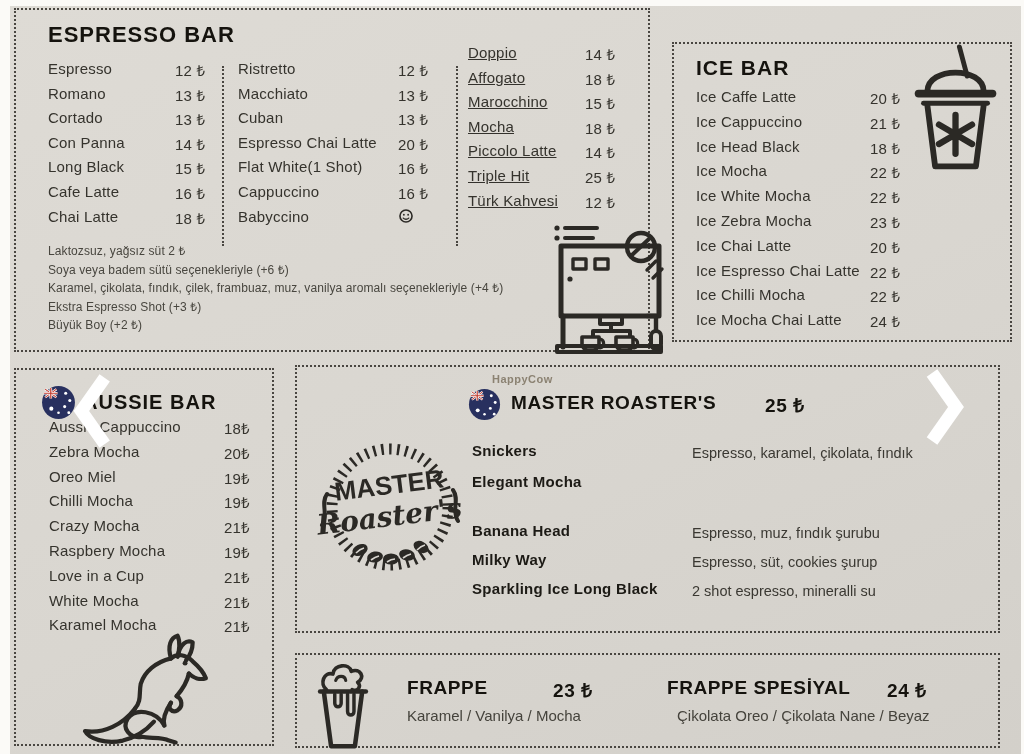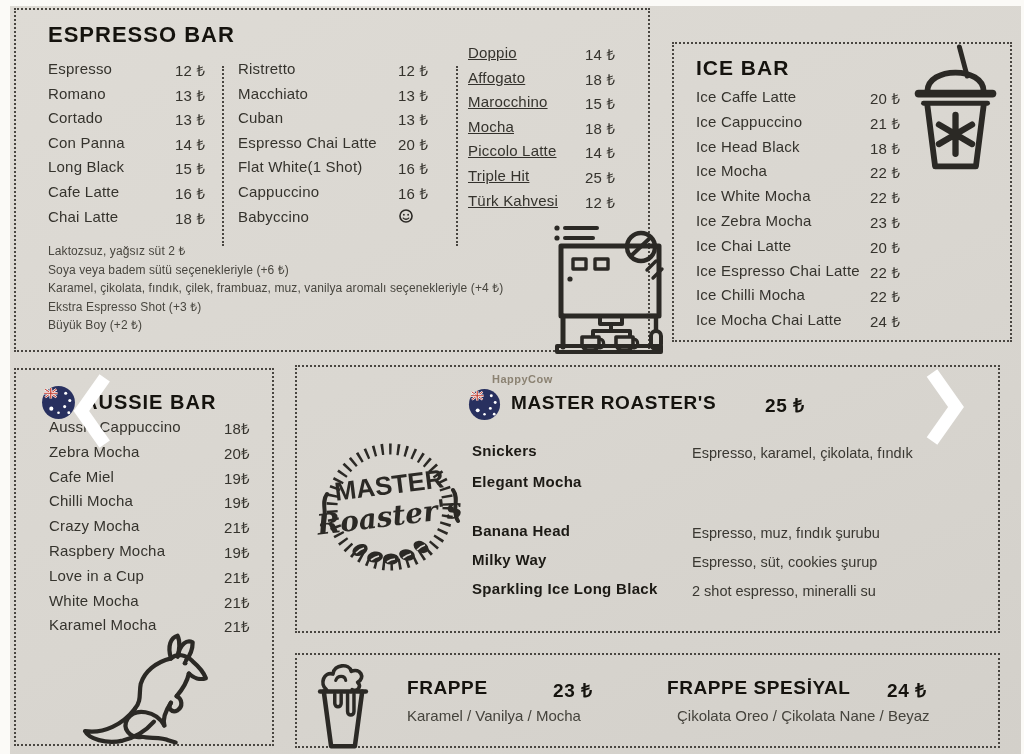--- a/index.html
+++ b/index.html
@@ -165,21 +165,21 @@
         <circle cx="28" cy="28" r="1.4" fill="#fff"></circle>
       <circle cx="18" cy="28" r="1.3" fill="#fff"></circle>
         <circle cx="11" cy="24" r="2" fill="#fff"></circle>
     </svg>
   </div>
   <div class="sec-title" style="position:absolute;left:67px;top:21px;font-size:20px;">AUSSIE BAR</div>
 
   <div class="aussie-rows" style="position:absolute;left:33px;top:48px;width:205px;">
     <div class="mrow"><span>Aussie Cappuccino</span><span class="pr">18₺</span></div>
     <div class="mrow"><span>Zebra Mocha</span><span class="pr">20₺</span></div>
-    <div class="mrow"><span>Cafe Miel</span><span class="pr">19₺</span></div>
+    <div class="mrow"><span>Oreo Miel</span><span class="pr">19₺</span></div>
     <div class="mrow"><span>Chilli Mocha</span><span class="pr">19₺</span></div>
     <div class="mrow"><span>Crazy Mocha</span><span class="pr">21₺</span></div>
     <div class="mrow"><span>Raspbery Mocha</span><span class="pr">19₺</span></div>
     <div class="mrow"><span>Love in a Cup</span><span class="pr">21₺</span></div>
     <div class="mrow"><span>White Mocha</span><span class="pr">21₺</span></div>
     <div class="mrow"><span>Karamel Mocha</span><span class="pr">21₺</span></div>
   </div>
 
   <div class="icon" style="left:56px;top:262px;">
     <svg width="162" height="118" viewBox="0 0 170 125">

